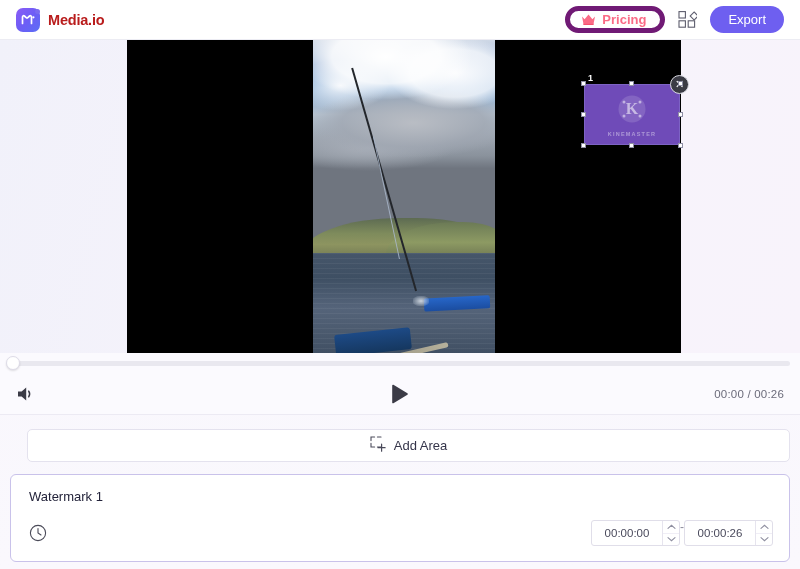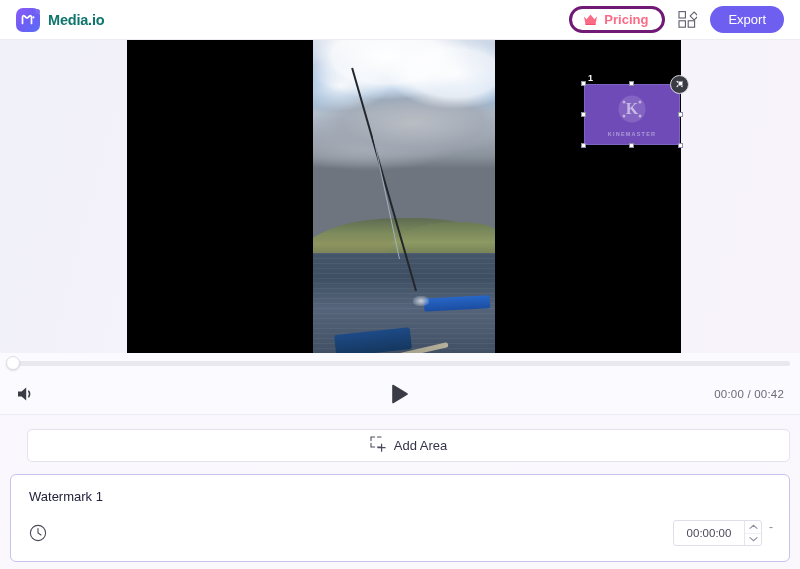--- a/index.html
+++ b/index.html
@@ -32,30 +32,30 @@
     display: flex; align-items: center; justify-content: center;
     position: relative;
   }
   .logo-mark svg { display:block; }
   .logo-dot {
     position: absolute; top: 1px; right: 0px;
     width: 5px; height: 5px; border-radius: 50%;
     background: #7a6bf0;
   }
   .brand-name {
-    font-size: 14.5px; font-weight: bold; color: #0f766e;
+    font-size: 14.5px; font-weight: bold; color: #b91c1c;
     letter-spacing: -0.2px;
   }
   .header-right {
     margin-left: auto; display: flex; align-items: center; gap: 13px;
   }
   .pricing-btn {
     display: flex; align-items: center; gap: 6px;
     height: 27px; padding: 0 14px 0 11px;
-    border: 3px solid #701a75; border-radius: 14px;
+    border: 5px solid #701a75; border-radius: 14px;
     background: #ffffff; color: #fa6b86;
     font-size: 13px; font-weight: bold; cursor: pointer;
   }
   .crown-icon { display:block; }
   .grid-icon { cursor: pointer; display:block; }
   .export-btn {
     height: 27px; padding: 0 18px;
     border: none; border-radius: 14px;
     background: #6e5ff0; color: #fff;
     font-size: 13px; font-weight: normal; cursor: pointer;
@@ -267,21 +267,21 @@
     padding: 14px 16px 0 18px;
     position: relative;
   }
   .wm-title { font-size: 13px; color: #23233a; }
   .wm-row {
     display: flex; align-items: center;
     margin-top: 16px;
   }
   .clock-icon { display:block; cursor: pointer; }
   .time-fields {
-    margin-left: auto; display: flex; gap: 7px;
+    margin-left: auto; display: flex; 
   }
   .time-field {
     display: flex; align-items: stretch;
     height: 26px; border: 1px solid #e0dee9; border-radius: 3px;
     background: #fff; overflow: hidden;
   }
   .time-input {
     width: 70px; border: none; outline: none;
     text-align: center; font-size: 11.5px; color: #4a4a5c;
     font-family: "Liberation Sans", sans-serif;
@@ -392,21 +392,21 @@
         <path d="M12.7 6.2 Q14.6 9 12.7 11.8" fill="none" stroke="#3b3b46" stroke-width="1.5" stroke-linecap="round"></path>
       </svg>
     </span>
 
     <span class="play-btn">
       <svg width="18" height="20" viewBox="0 0 18 20">
         <path d="M2 1.5 L16 10 L2 18.5 Z" fill="#3b3b46" stroke="#3b3b46" stroke-width="1.6" stroke-linejoin="round"></path>
       </svg>
     </span>
 
-    <span class="time-label">00:00 / 00:42</span>
+    <span class="time-label">00:00 / 00:26</span>
   </div>
 
   <div class="addarea-wrap">
     <div class="addarea-btn">
       <span>
         <svg width="16" height="16" viewBox="0 0 16 16">
           <path d="M1 4.6 V1 H4.6" fill="none" stroke="#4a4a5a" stroke-width="1.1" stroke-linecap="round"></path>
           <path d="M7.4 1 H11" fill="none" stroke="#4a4a5a" stroke-width="1.1" stroke-linecap="round"></path>
           <path d="M11 11 H7.4" fill="none" stroke="#4a4a5a" stroke-width="1.1" stroke-linecap="round"></path>
           <path d="M1 7.4 V11 H4.6" fill="none" stroke="#4a4a5a" stroke-width="1.1" stroke-linecap="round"></path>
@@ -440,18 +440,33 @@
               <div>
                 <svg width="9" height="6" viewBox="0 0 9 6">
                     <path d="M1 1.6 L4.5 4.7 L8 1.6" fill="none" stroke="#8f8fa0" stroke-width="1.1" stroke-linecap="round"></path>
                   </svg>
               </div>
             </span>
           </div>
 
           <span class="dash">-</span>
 
+          <div class="time-field">
+            <input class="time-input" type="text" value="00:00:26" style="">
+            <span class="spin">
+              <div>
+                <svg width="9" height="6" viewBox="0 0 9 6">
+                    <path d="M1 4.4 L4.5 1.3 L8 4.4" fill="none" stroke="#8f8fa0" stroke-width="1.1" stroke-linecap="round"></path>
+                  </svg>
+              </div>
+              <div>
+                <svg width="9" height="6" viewBox="0 0 9 6">
+                    <path d="M1 1.6 L4.5 4.7 L8 1.6" fill="none" stroke="#8f8fa0" stroke-width="1.1" stroke-linecap="round"></path>
+                  </svg>
+              </div>
+            </span>
+          </div>
         </div>
       </div>
     </div>
   </div>
 
 </div>
 
 </body></html>

